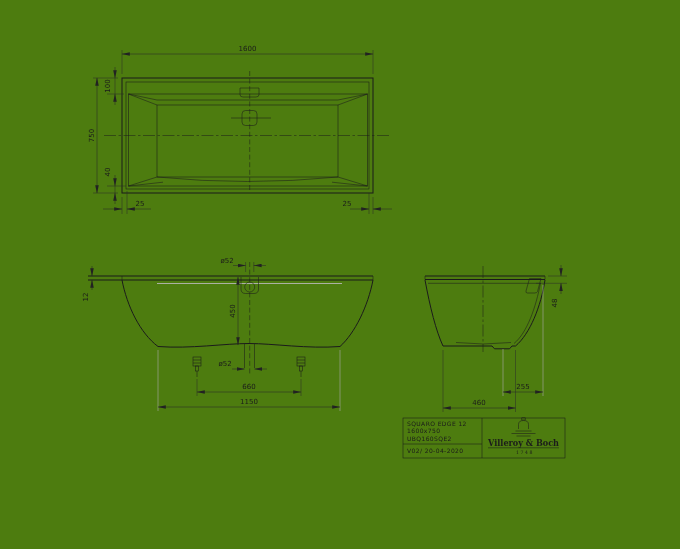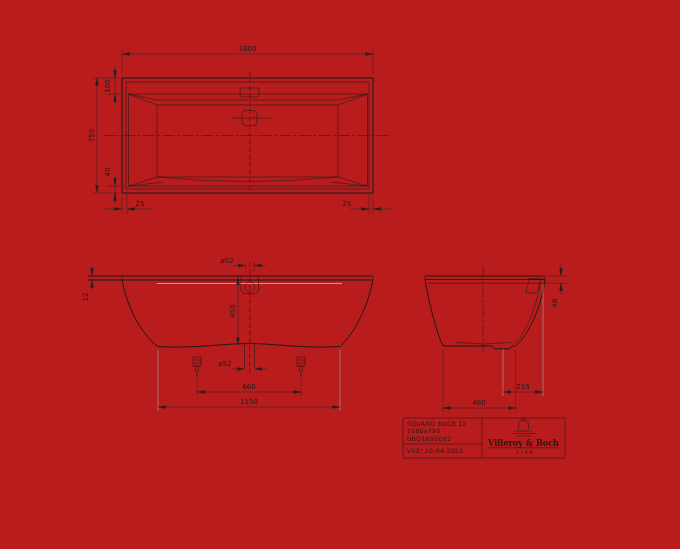--- a/index.html
+++ b/index.html
@@ -1,16 +1,16 @@
 <!DOCTYPE html>
 <html><head>
 <meta charset="utf-8">
 <style>
   html,body{margin:0;padding:0;background:#ffffff;}
-  .stage{position:relative;width:680px;height:549px;background:#b91c1c;overflow:hidden;}
+  .stage{position:relative;width:680px;height:549px;background:#4d7c0f;overflow:hidden;}
   svg{display:block;}
   .o  {stroke:#1b1b1b;stroke-width:1;fill:none;}
   .t  {stroke:#1b1b1b;stroke-width:.55;fill:none;}
   .d  {stroke:#2a2a2a;stroke-width:.55;fill:none;}
   .e  {stroke:#2a2a2a;stroke-width:.5;fill:none;}
   .g  {stroke:#b5b5b5;stroke-width:.9;fill:none;}
   .eg {stroke:#a9a9a9;stroke-width:.6;fill:none;}
   .cl {stroke:#1b1b1b;stroke-width:.5;stroke-dasharray:12 2.5 2.5 2.5;fill:none;}
   .dsh{stroke:#1b1b1b;stroke-width:.5;stroke-dasharray:5 2.6;fill:none;}
   text{font-family:"DejaVu Sans",sans-serif;font-size:7px;fill:#1b1b1b;}

